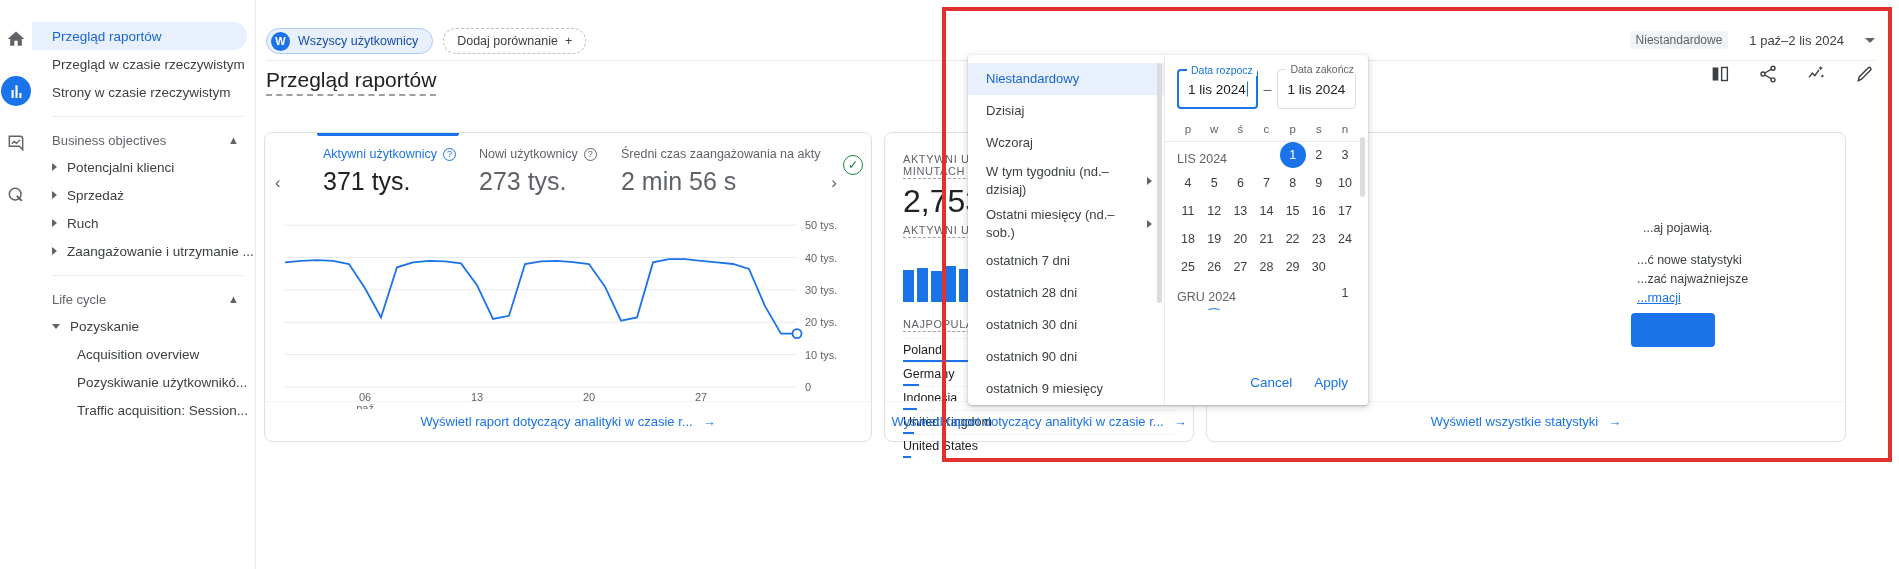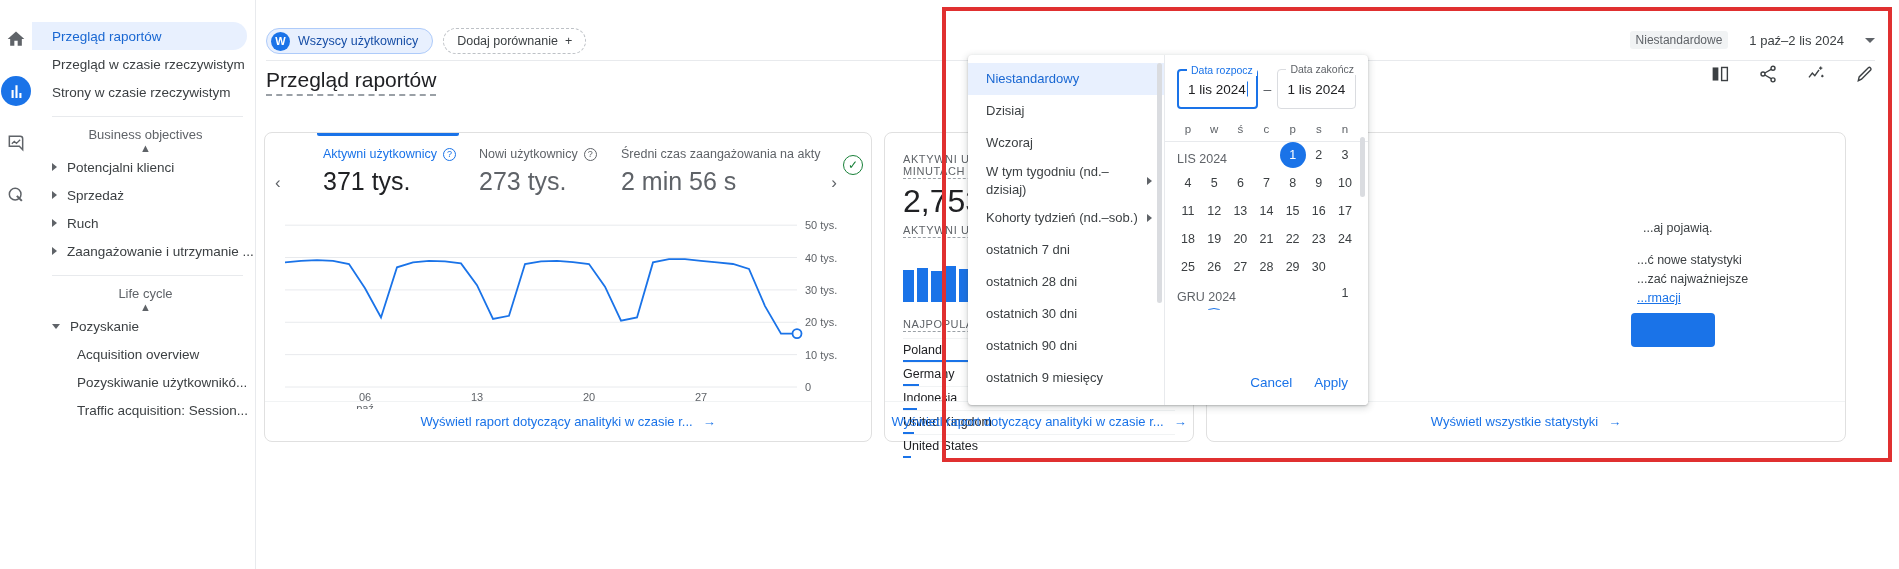--- a/index.html
+++ b/index.html
@@ -31,21 +31,21 @@
   .nav-item {
     height:28px; display:flex; align-items:center; padding-left:20px;
     border-radius:0 14px 14px 0; margin-right:8px; white-space:nowrap;
     overflow:hidden; position:relative;
   }
   .nav-item.top { margin-top:22px; }
   .nav-item.selected { background:#e8f0fe; color:#1967d2; }
   .nav-sep { height:1px; background:#e8eaed; margin:10px 12px 10px 20px; }
   .nav-group-head {
     height:26px; display:flex; align-items:center; justify-content:space-between;
-    padding-left:20px; padding-right:16px; color:#5f6368; font-size:13px;flex-direction:column;
+    padding-left:20px; padding-right:16px; color:#5f6368; font-size:13px;
   }
   .nav-parent { height:28px; display:flex; align-items:center; padding-left:20px; gap:10px; }
   .caret { width:0;height:0;border-top:4px solid transparent;border-bottom:4px solid transparent;border-left:5px solid #5f6368; }
   .caret.down { border-left:4px solid transparent;border-right:4px solid transparent;border-top:5px solid #5f6368; border-bottom:0; }
   .nav-child { height:28px; display:flex; align-items:center; padding-left:45px; white-space:nowrap; overflow:hidden; }
   .chev-up { color:#5f6368; font-size:11px; }
 
   
   .main { position:absolute; left:256px; top:0; right:0; height:569px; background:#fff; }
 
@@ -462,21 +462,21 @@
             <span>Dzisiaj</span>
           </div>
           <div class="preset">
             <span>Wczoraj</span>
           </div>
           <div class="preset">
             <span>W tym tygodniu (nd.–dzisiaj)</span>
             <span class="tri"></span>
           </div>
           <div class="preset">
-            <span>Kohorty tydzień (nd.–sob.)</span>
+            <span>Ostatni miesięcy (nd.–sob.)</span>
             <span class="tri"></span>
           </div>
           <div class="preset">
             <span>ostatnich 7 dni</span>
           </div>
           <div class="preset">
             <span>ostatnich 28 dni</span>
           </div>
           <div class="preset">
             <span>ostatnich 30 dni</span>

